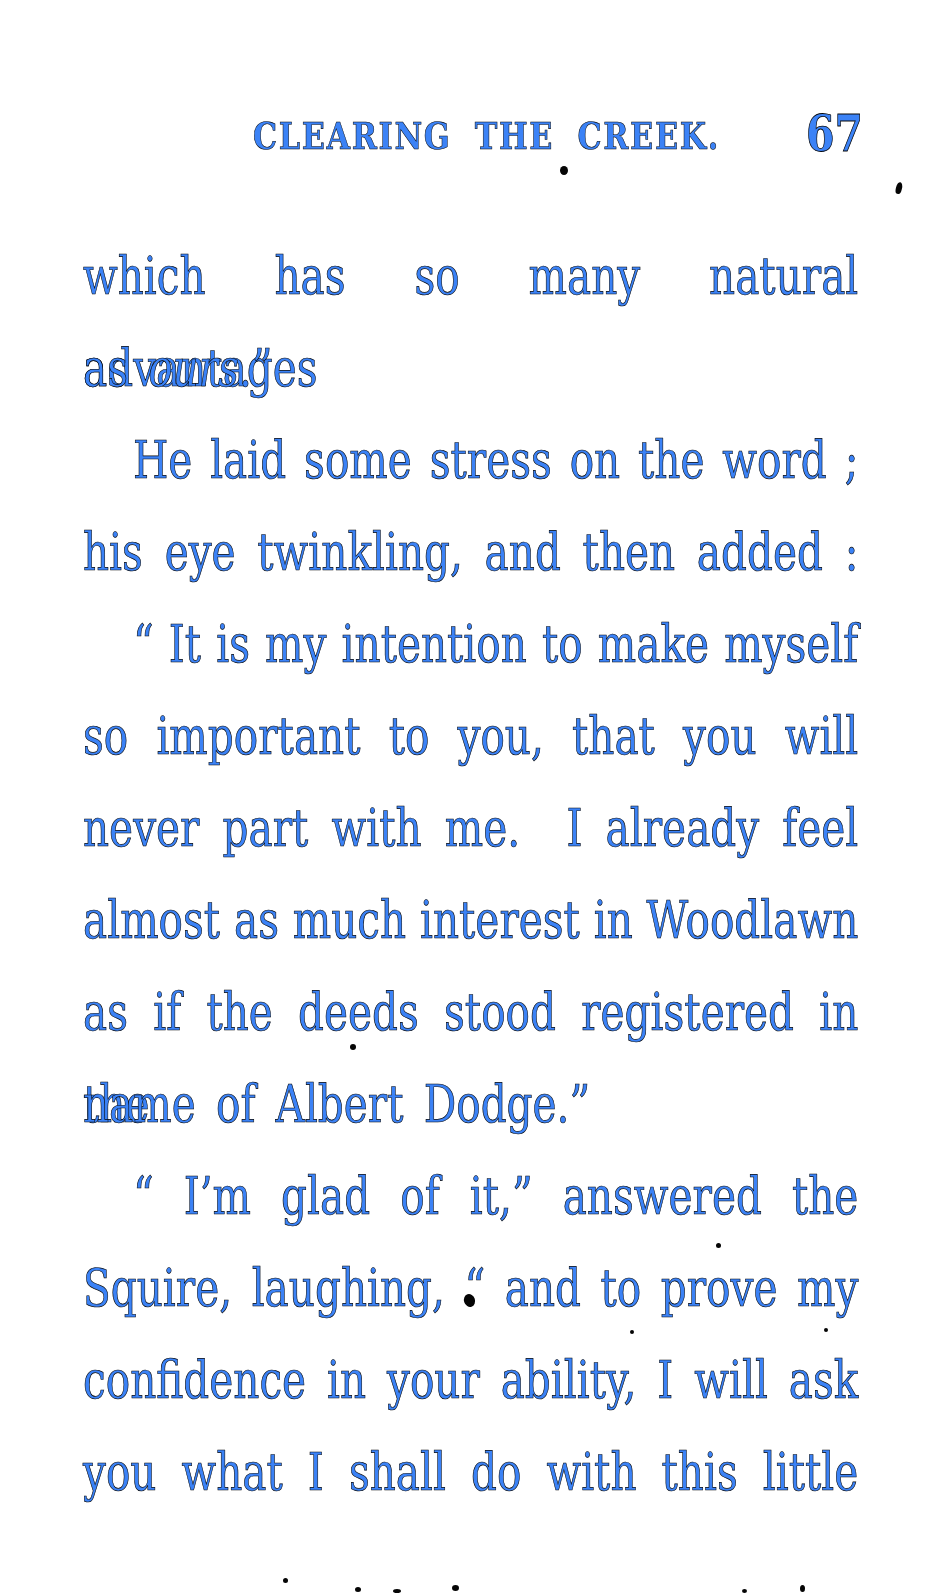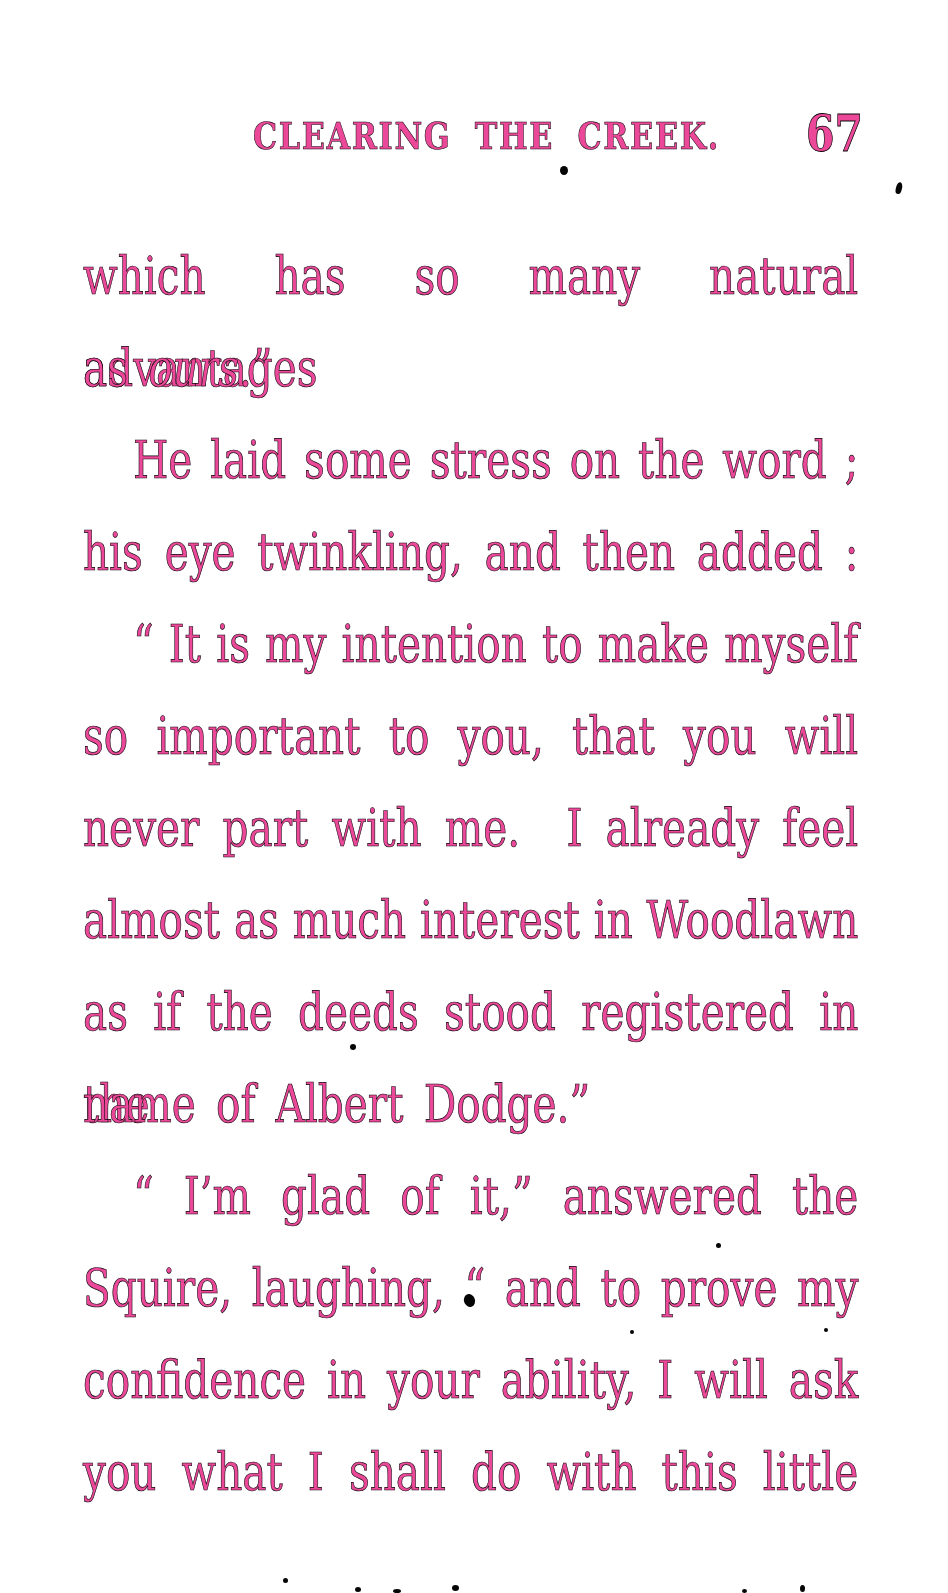--- a/index.html
+++ b/index.html
@@ -5,21 +5,21 @@
   * { margin: 0; padding: 0; box-sizing: border-box; }
   html, body { background: #888; }
   body { overflow: hidden; }
   .page {
     position: relative;
     width: 948px;
     height: 1593px;
     background: #ffffff;
     overflow: hidden;
     font-family: "DejaVu Serif", "Liberation Serif", serif;
-    color: #ec4899;
+    color: #3b82f6;
   }
   
   .running-head {
     position: absolute;
     top: 114px;
     left: 253px;
     white-space: nowrap;
     font-size: 38px;
     font-weight: bold;
     letter-spacing: 2px;

